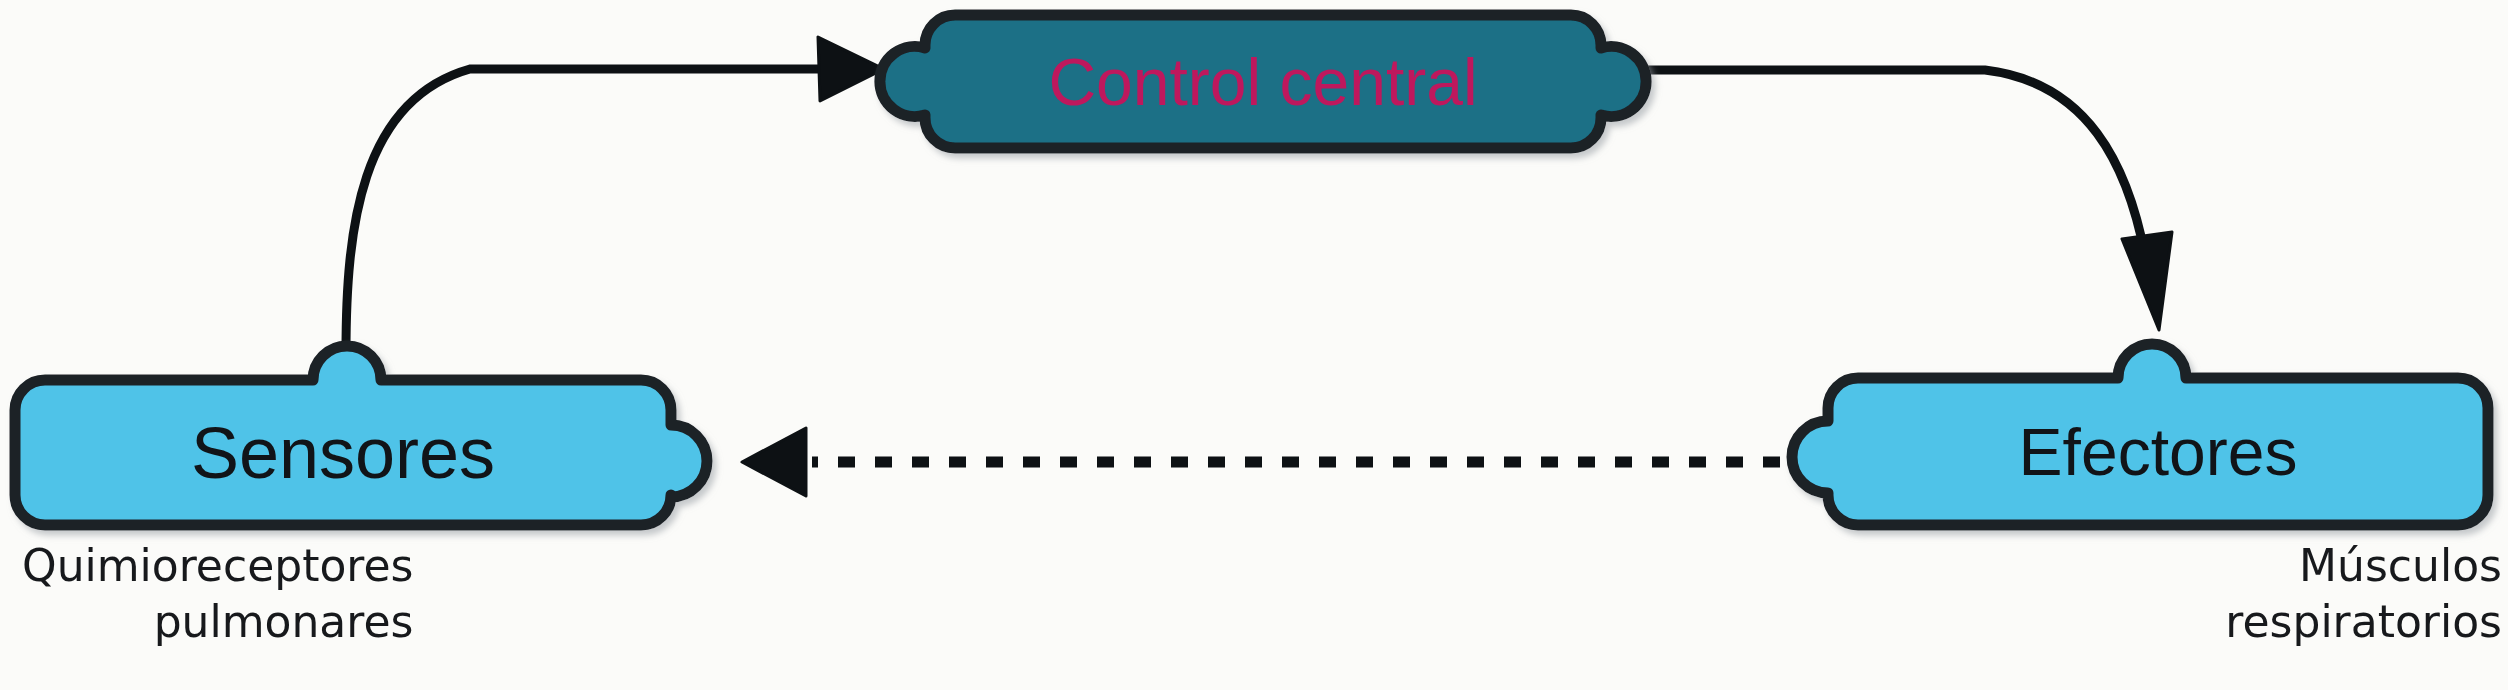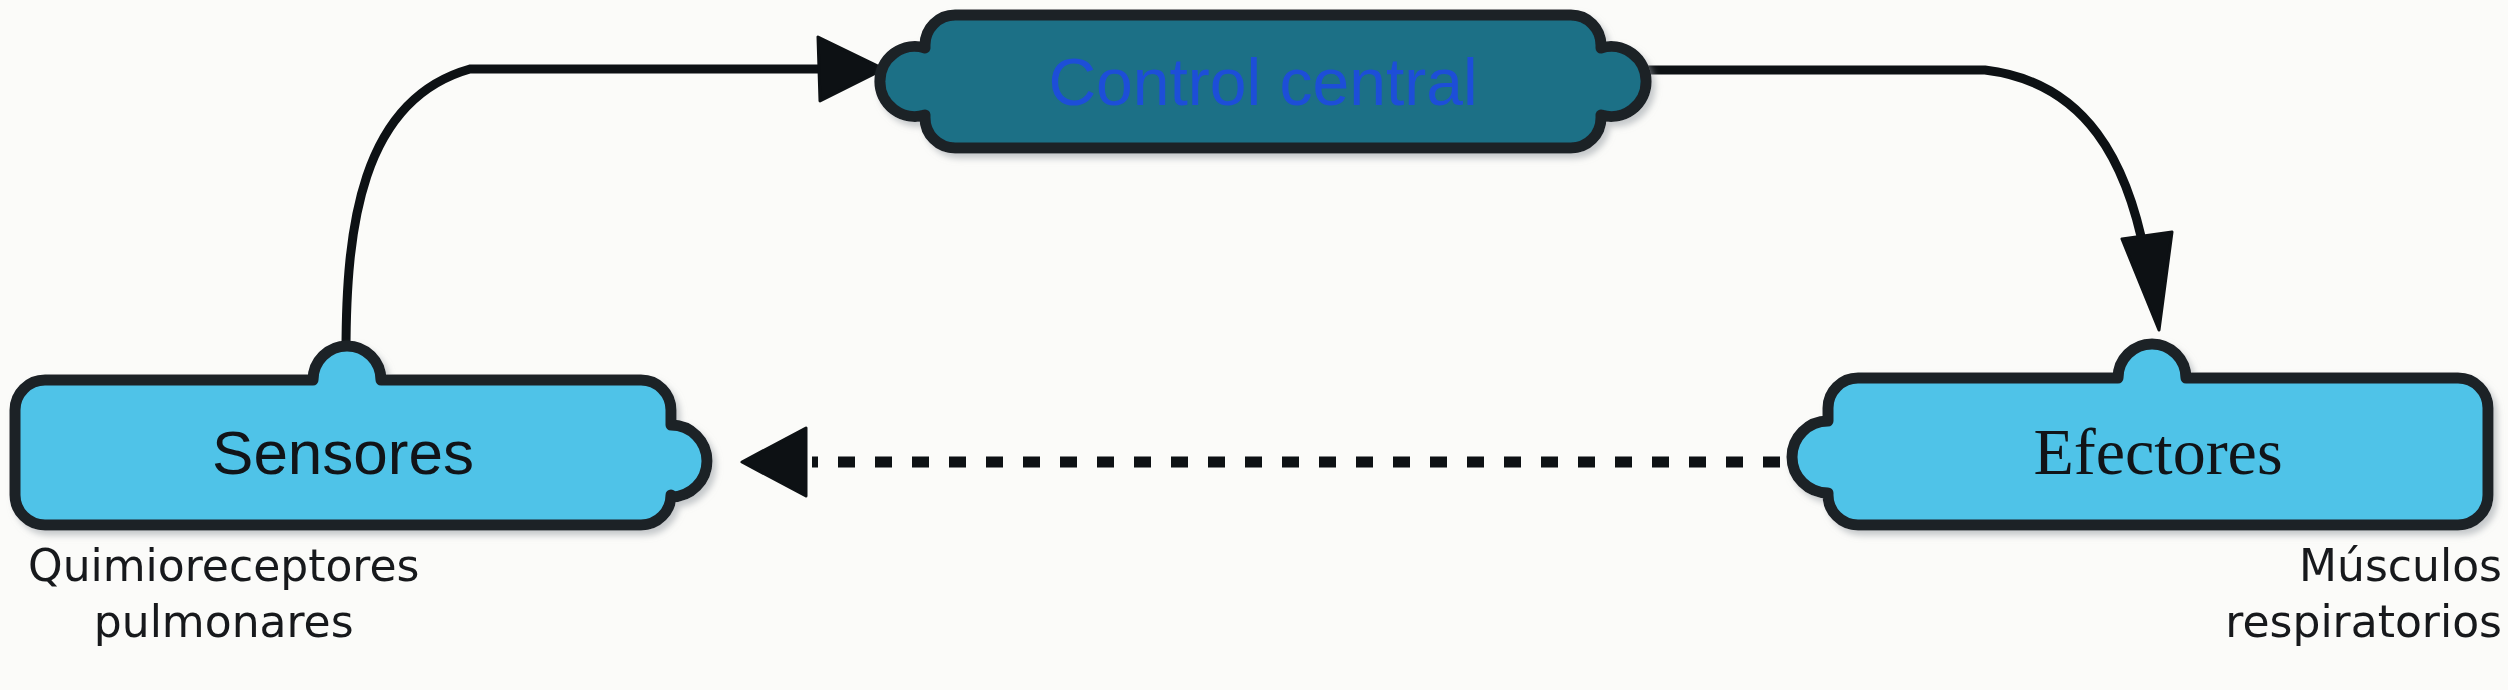--- a/index.html
+++ b/index.html
@@ -28,55 +28,55 @@
     align-items: center;
     justify-content: center;
     pointer-events: none;
     white-space: nowrap;
   }
   #label-control-central {
     left: 925px;
     top: 15px;
     width: 676px;
     height: 133px;
-    color: #1d4ed8;
+    color: #be185d;
     font-size: 66px;
     font-family: "Liberation Sans", sans-serif;
     letter-spacing: 0px;
   }
   #label-sensores {
     left: 15px;
     top: 380px;
     width: 656px;
     height: 145px;
     color: #111418;
-    font-size: 62px;
+    font-size: 72px;
     font-family: "Liberation Sans", sans-serif;
   }
   #label-efectores {
     left: 1828px;
     top: 378px;
     width: 660px;
     height: 147px;
     color: #111418;
     font-size: 66px;
-    font-family: Liberation Serif, serif;
+    font-family: Liberation Sans, sans-serif;
   }
   .caption {
     position: absolute;
     color: #17191c;
     font-size: 44px;
     line-height: 1.28;
     font-family: "DejaVu Sans", sans-serif;
     white-space: pre-line;
   }
   #caption-sensores {
-    left: 28px;
+    left: 22px;
     top: 538px;
-    text-align: center;
+    text-align: right;
   }
   #caption-efectores {
     right: 6px;
     top: 538px;
     text-align: right;
   }
 </style>
 </head>
 <body>
 

